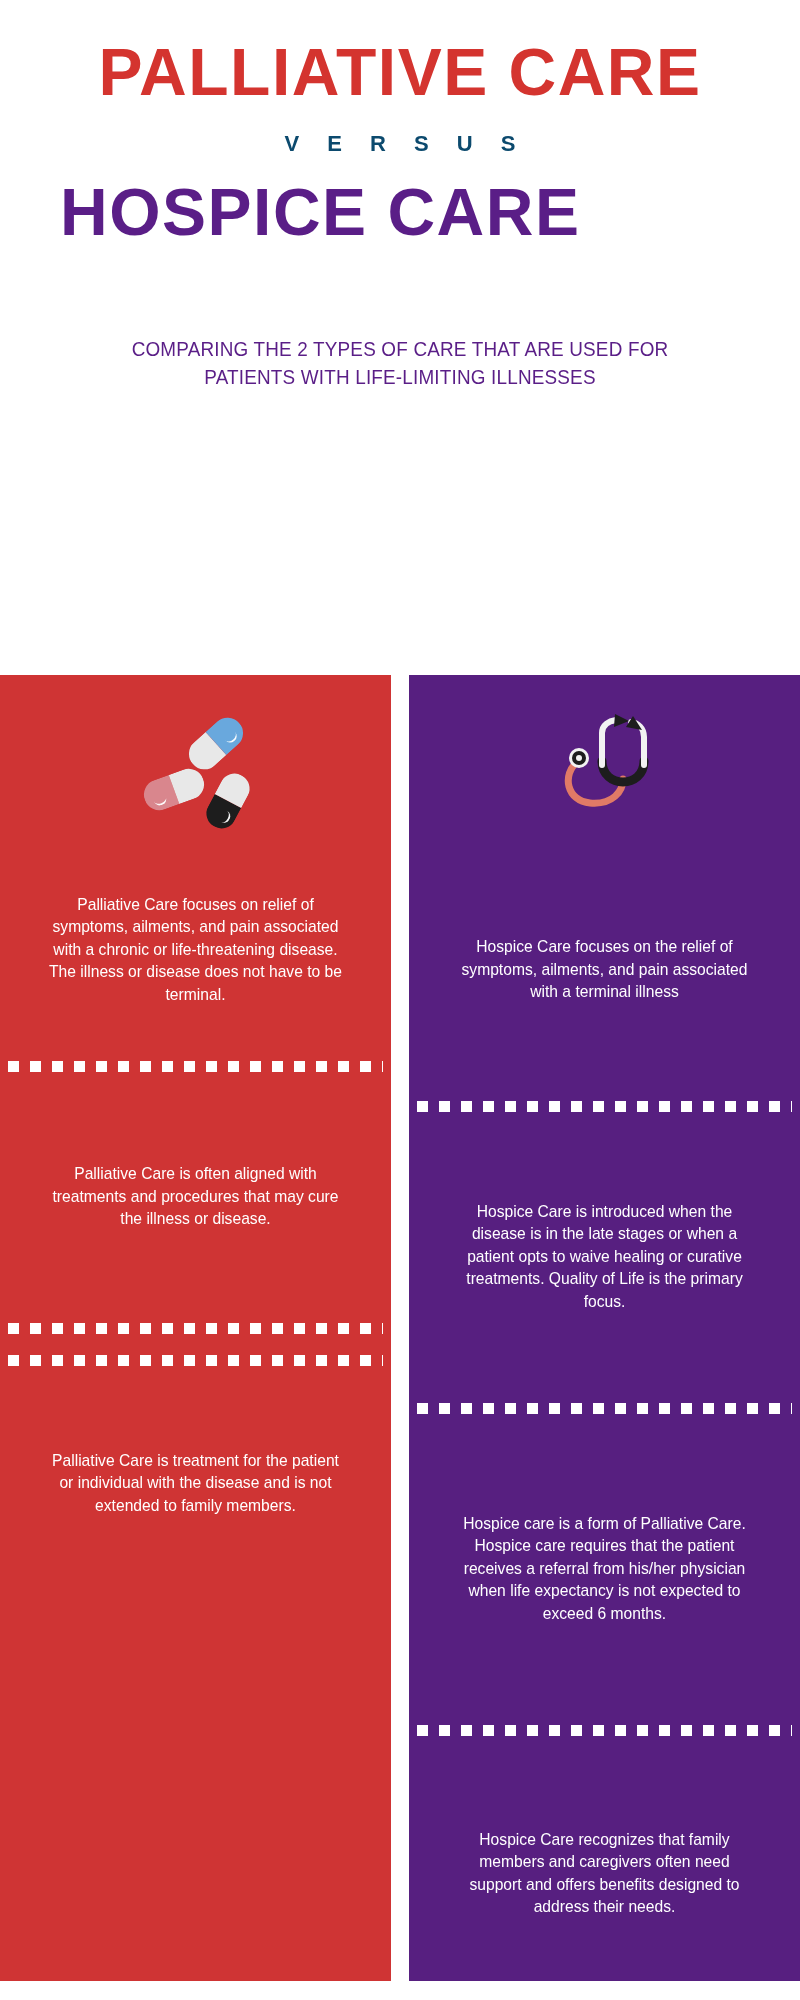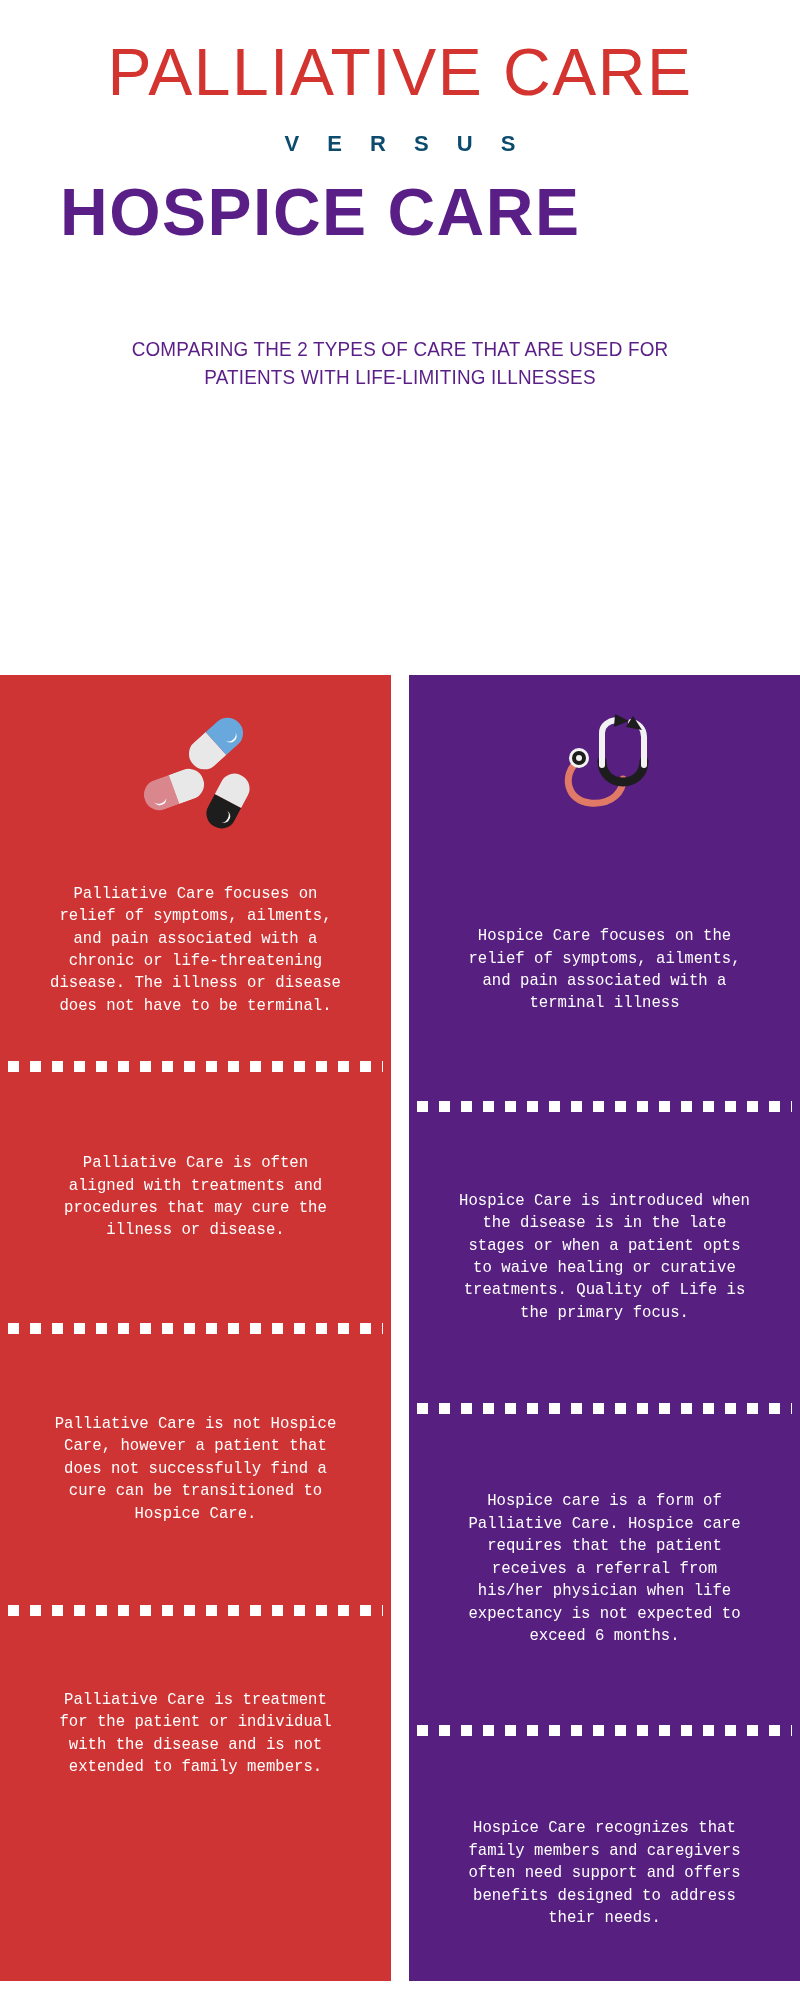--- a/index.html
+++ b/index.html
@@ -18,21 +18,21 @@
   
   .header {
     width: 800px;
     padding-top: 40px;
     box-sizing: border-box;
     background: #ffffff;
   }
   .title-red {
     color: #d4342f;
     font-family: "Liberation Sans", sans-serif;
-    font-weight: normal;
+    font-weight: bold;
     font-size: 66px;
     line-height: 0.98;
     letter-spacing: 1.5px;
     text-align: center;
     margin: 0;
     padding: 0 60px;
   }
   .versus {
     color: #0c4a6e;
     font-size: 22px;
@@ -85,21 +85,21 @@
 
   .icon-cell {
     height: 175px;
     display: flex;
     align-items: center;
     justify-content: center;
   }
 
   .cell {
     color: #ffffff;
-    font-family: Liberation Mono, monospace;
+    font-family: Liberation Sans, sans-serif;
     font-size: 17px;
     line-height: 1.32;
     text-align: center;
     padding: 0 34px;
     display: flex;
     align-items: center;
     justify-content: center;
     box-sizing: border-box;
     transform-origin: center;
   }
@@ -206,23 +206,20 @@
     </div>
     <div class="dash-row">
         <div class="inner"></div>
       </div>
     <div class="cell r2">
       <span>Palliative Care is often aligned with treatments and procedures that may cure the illness or disease.</span>
     </div>
     <div class="dash-row">
         <div class="inner"></div>
       </div>
-    <div class="cell r3">
-      <span>Palliative Care is not Hospice Care, however a patient that does not successfully find a cure can be transitioned to Hospice Care.</span>
-    </div>
     <div class="dash-row">
         <div class="inner"></div>
       </div>
     <div class="cell r4">
       <span>Palliative Care is treatment for the patient or individual with the disease and is not extended to family members.</span>
     </div>
   </div>
 
   <div class="col col-purple">
 

